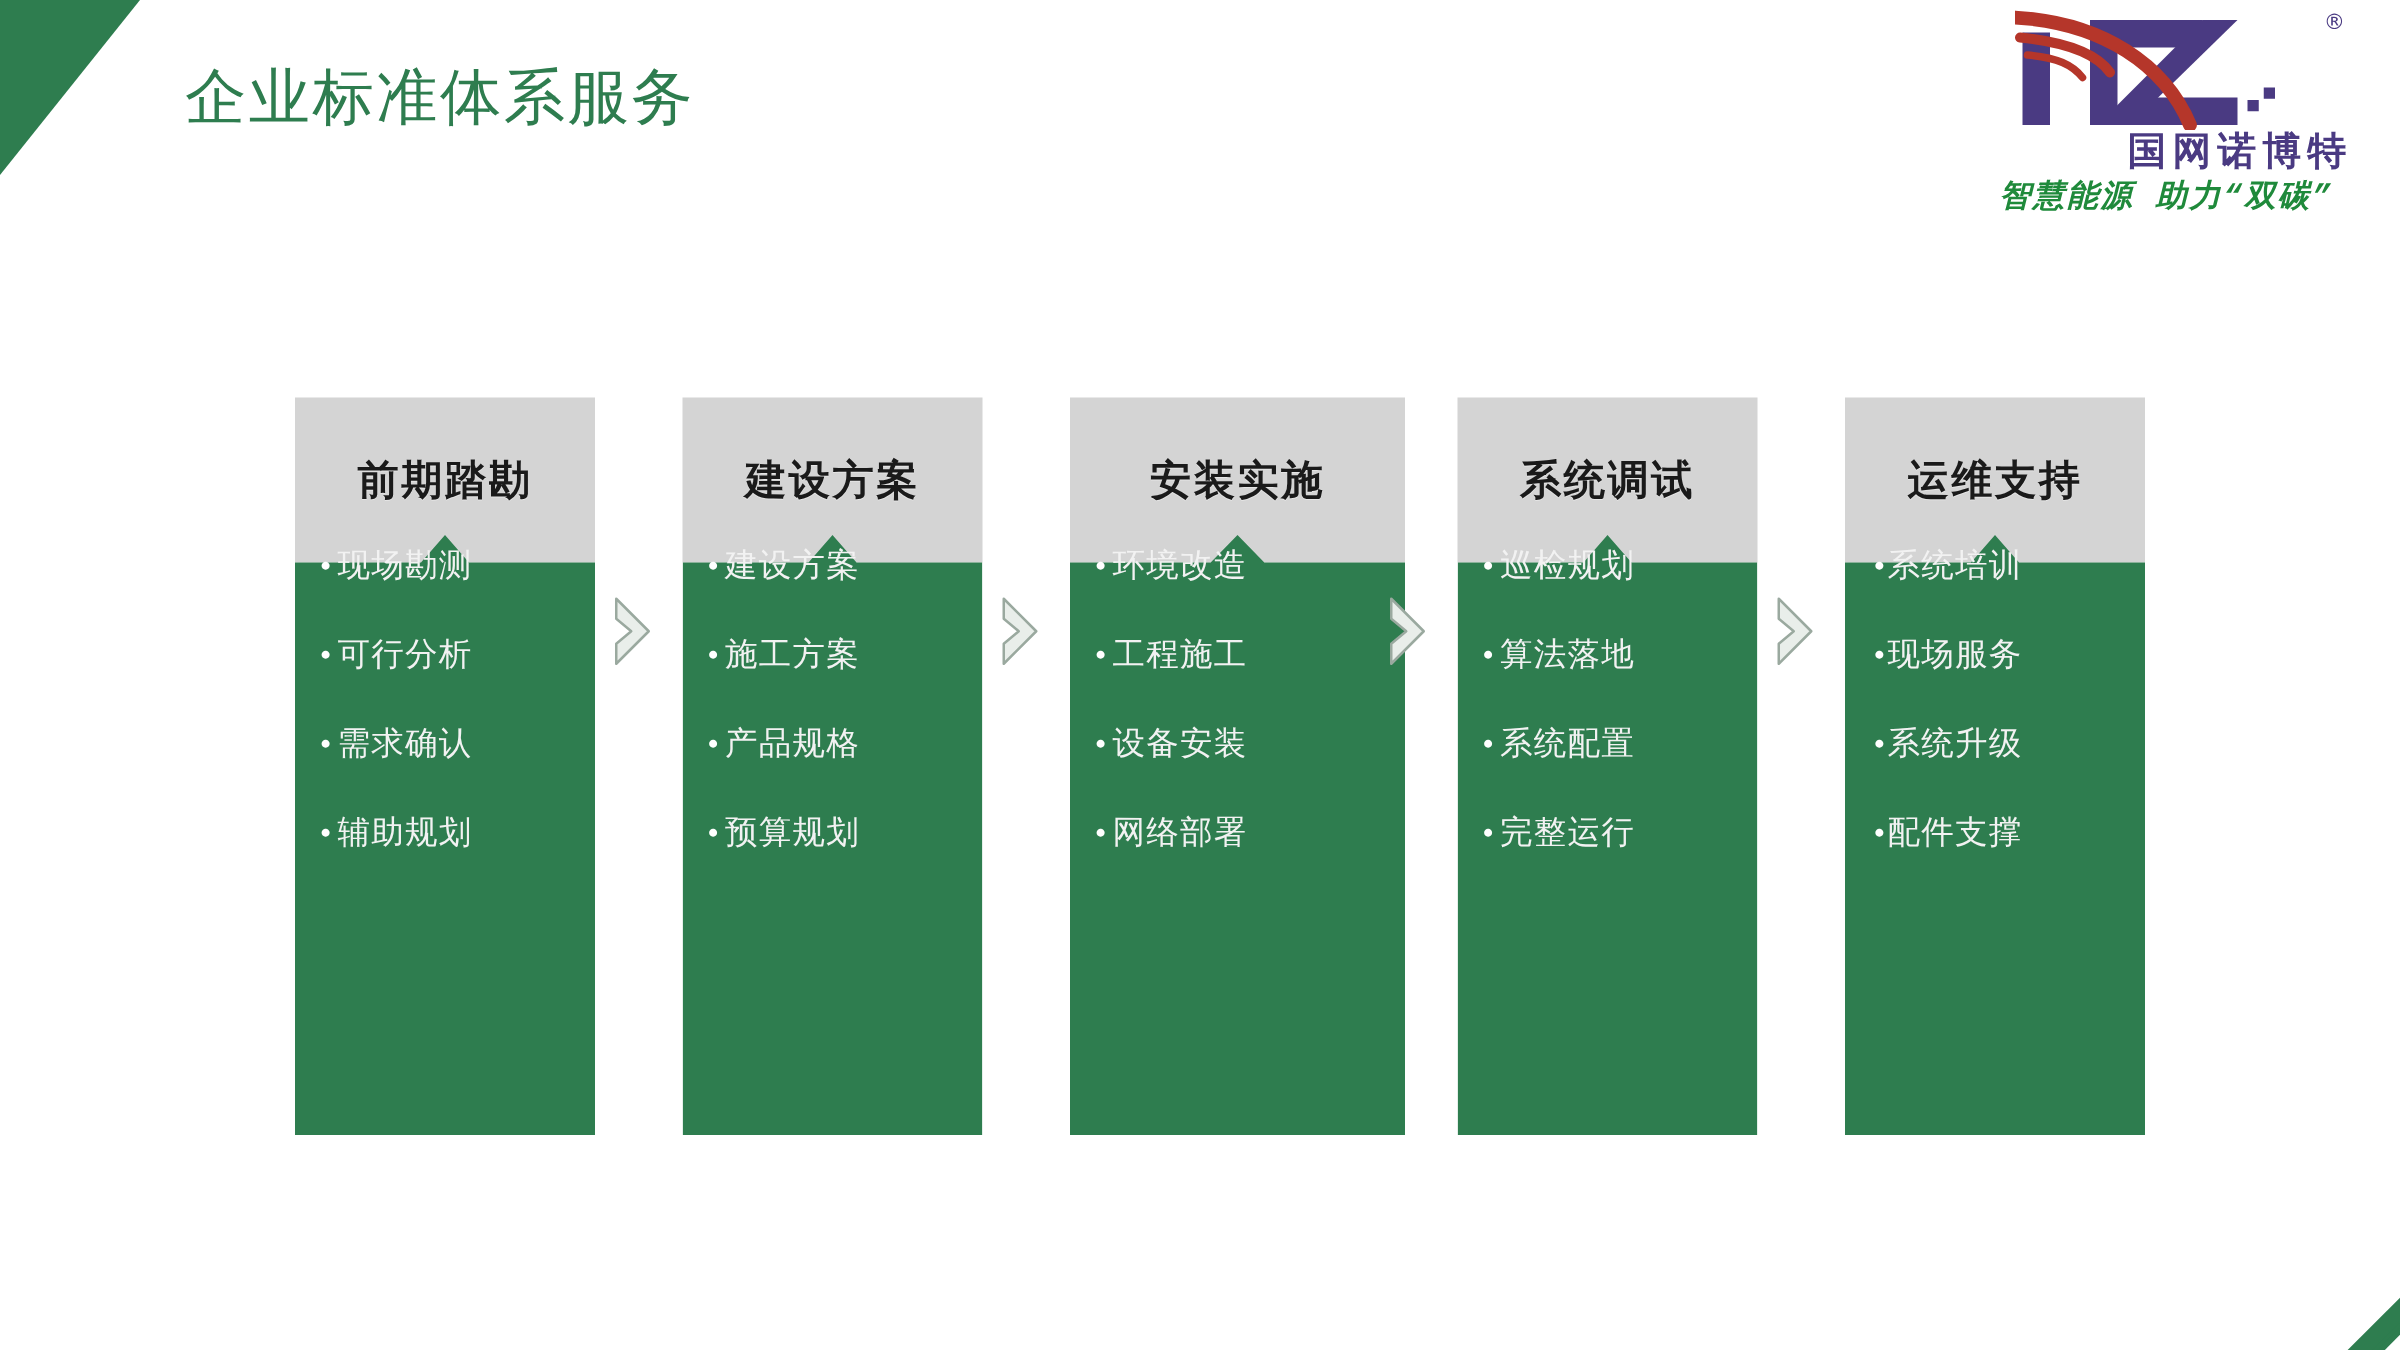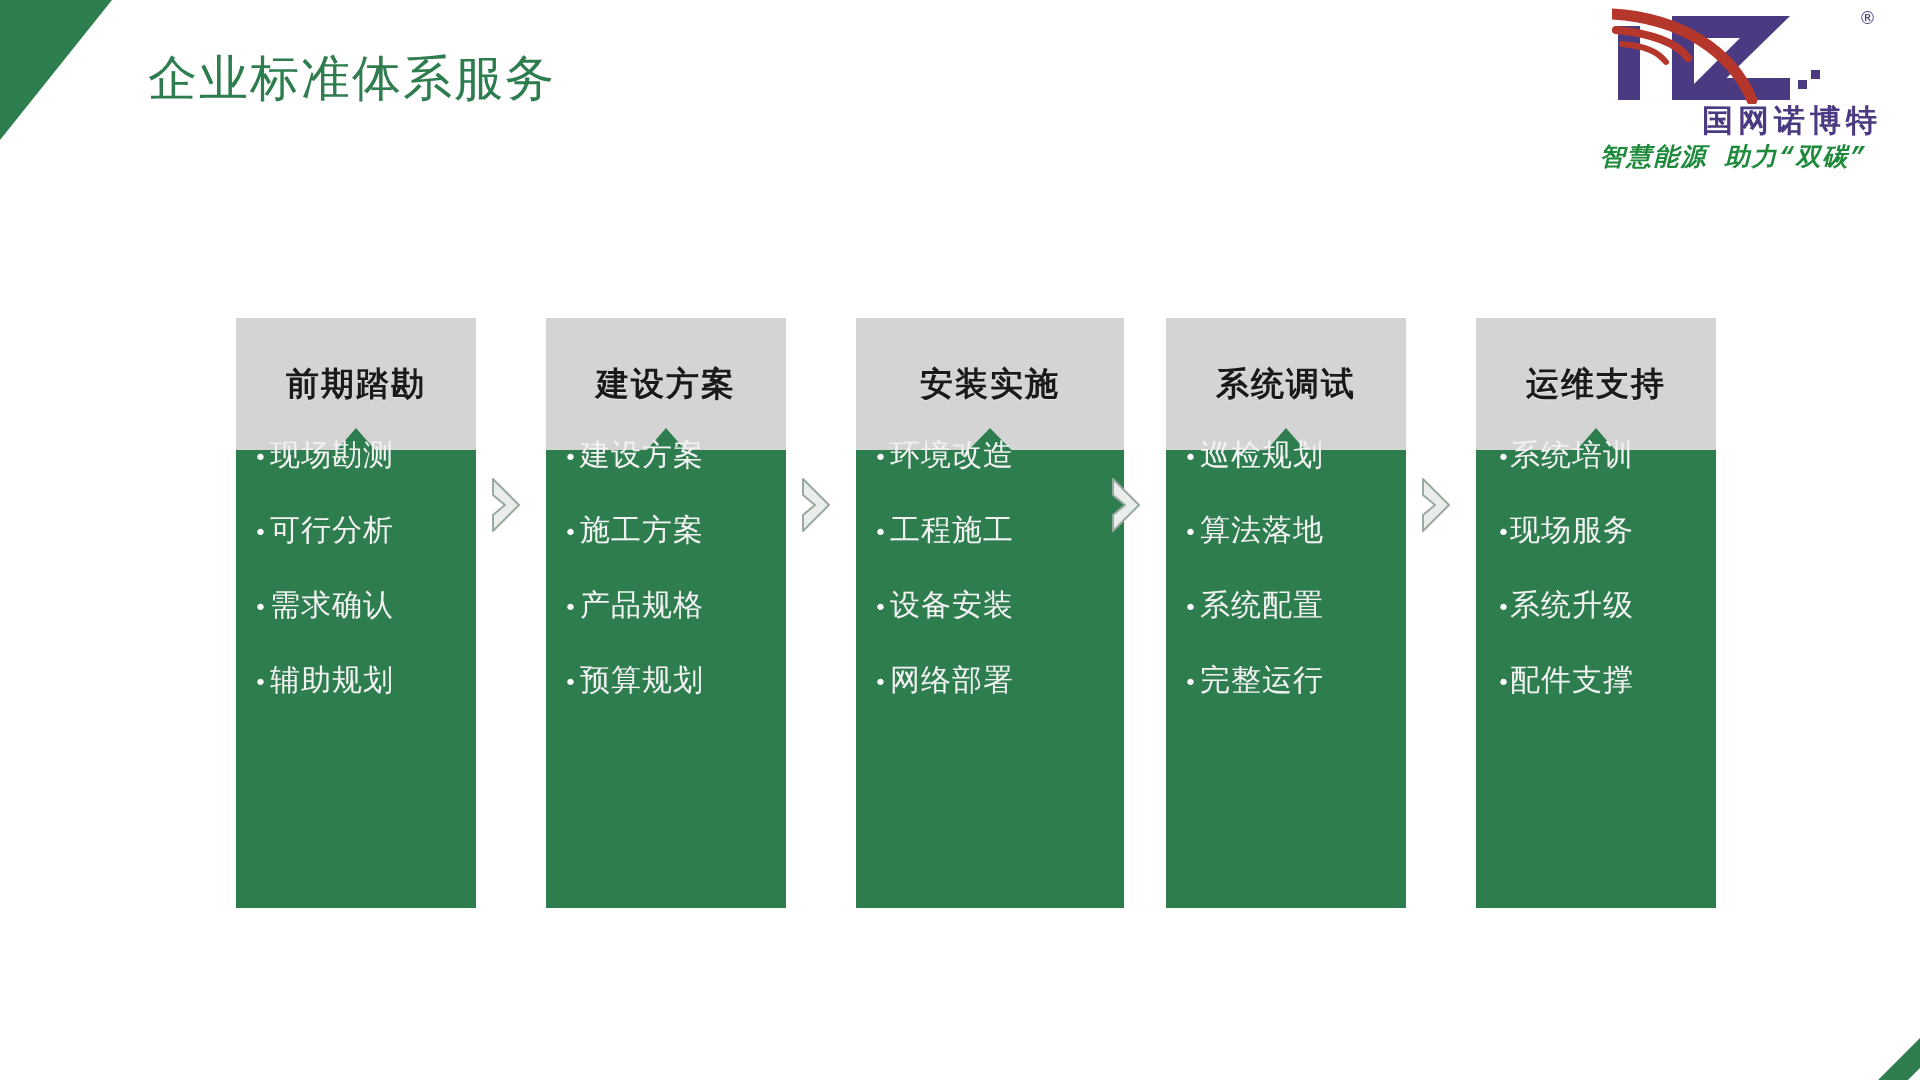--- a/index.html
+++ b/index.html
@@ -106,21 +106,21 @@
     margin-bottom:45px;
     color:#ffffff;
   }
   .bullet-dot{
     width:16px;flex:0 0 16px;
     font-size:22px;line-height:1;
     color:#ffffff;
     font-family:"DejaVu Sans",sans-serif;
   }
   .bullet-text{
-    font-size:30px;line-height:1;
+    font-size:26px;line-height:1;
     color:#f2f2f2;
     letter-spacing:1px;
     font-family:"DejaVu Sans","Liberation Sans",sans-serif;
   }
 
   
   .arrow{
     position:absolute;top:200px;width:34px;height:56px;
   }
   .arrow svg{display:block;width:34px;height:56px;}

